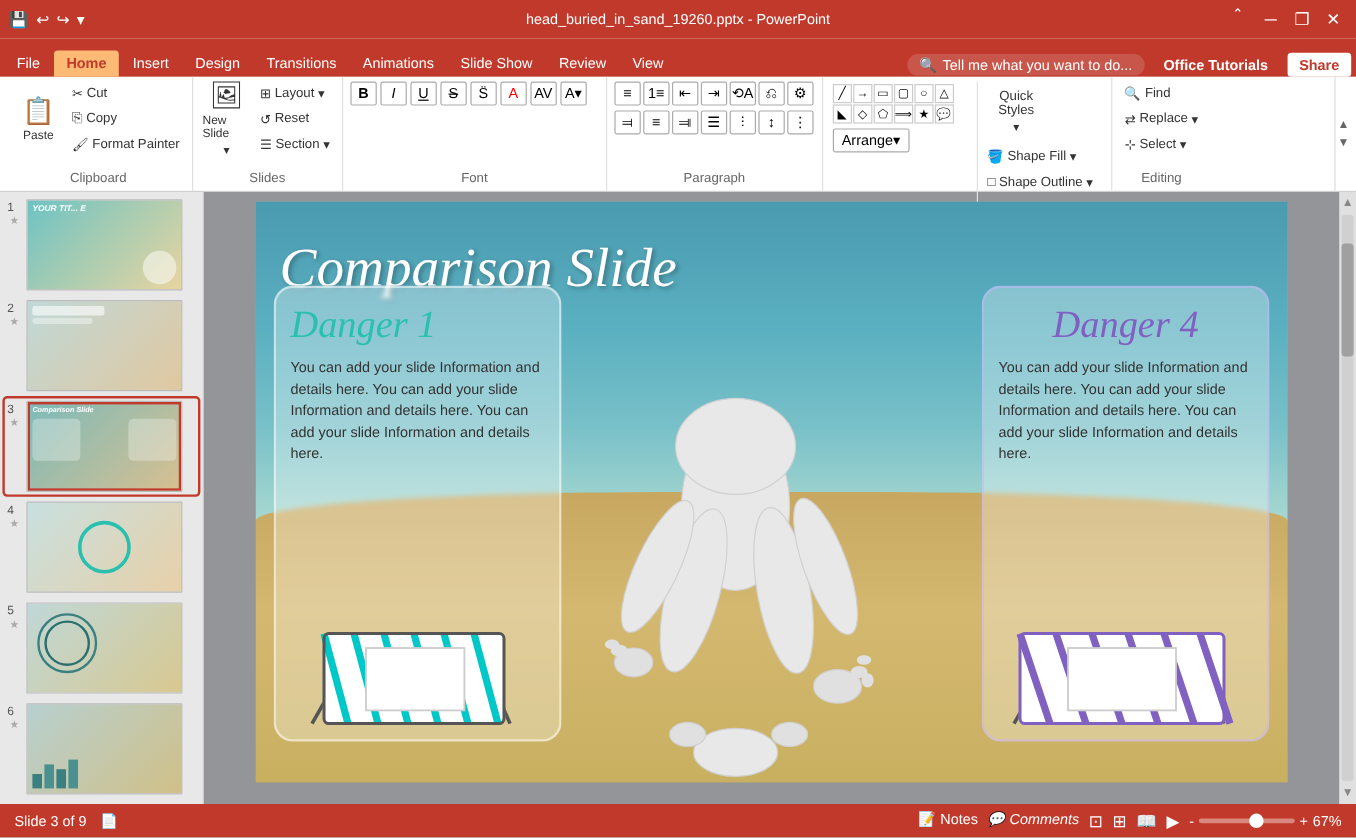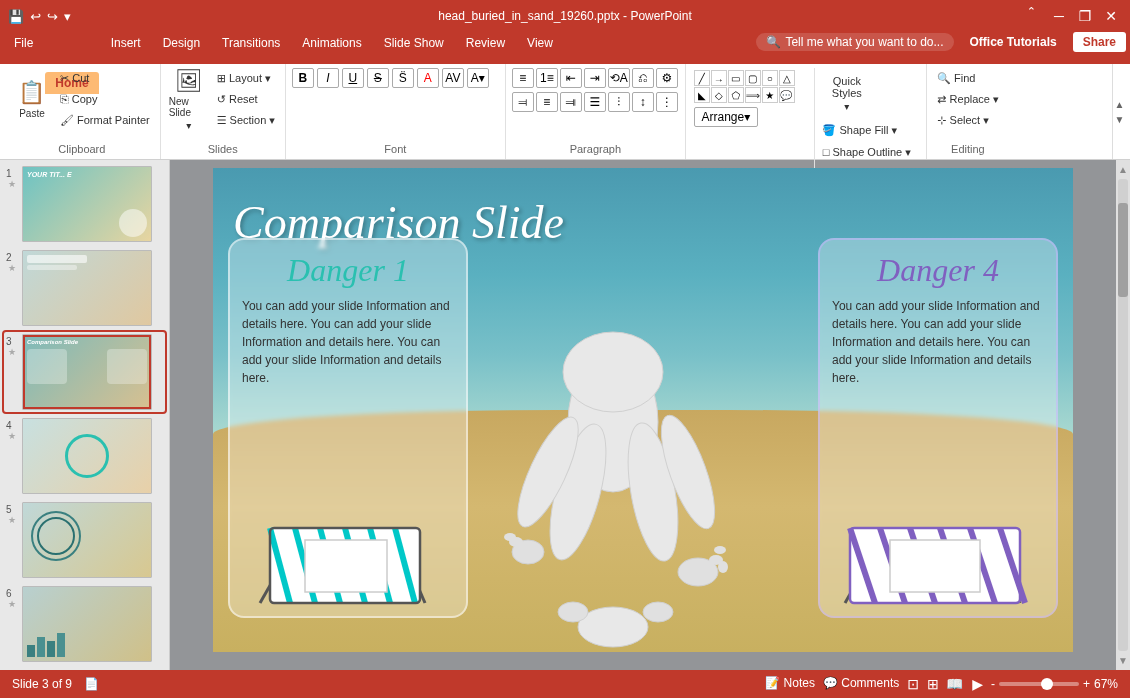--- a/index.html
+++ b/index.html
@@ -20,21 +20,21 @@
     #titlebar .win-controls { display: flex; gap: 4px; }
     #titlebar .win-btn { width: 22px; height: 22px; display: flex; align-items: center; justify-content: center; font-size: 14px; color: white; cursor: pointer; border-radius: 2px; }
     #titlebar .left-icons { display: flex; align-items: center; gap: 6px; }
     #titlebar .left-icons span { font-size: 13px; cursor: pointer; }
 
     
     #menubar {
       height: 32px;
       background: #c0392b;
       display: flex;
-      align-items: flex-start;
+      align-items: flex-end;
       padding: 0 4px;
       gap: 2px;
     }
     #menubar .menu-item {
       padding: 4px 10px;
       color: white;
       font-size: 12px;
       cursor: pointer;
       border-radius: 3px;
     }
@@ -205,21 +205,21 @@
     }
     .danger-1 { top: 70px; left: 15px; height: 380px; border: 2px solid rgba(255,255,255,0.5); }
     .danger-2 { top: 70px; right: 15px; height: 380px; border: 2px solid rgba(200,180,255,0.5); }
 
     .danger-title-1 {
       font-size: 32px;
       font-family: Georgia, 'Times New Roman', serif;
       color: #2ac0b0;
       font-style: italic;
       margin-bottom: 8px;
-      text-align: center;
+      text-align: left;
     }
     .danger-title-2 {
       font-size: 32px;
       font-family: Georgia, 'Times New Roman', serif;
       color: #8060c0;
       font-style: italic;
       margin-bottom: 8px;
       text-align: center;
     }
 
@@ -651,21 +651,21 @@
 </div>
 
 <div id="statusbar">
   <span>Slide 3 of 9</span>
   <span>📄</span>
   <div class="right-items">
     <span style="cursor:pointer;">
       <span>📝</span>
       <span>Notes</span>
     </span>
-    <span style="cursor:pointer;">
+    <span style="cursor:pointer;font-style:italic;">
       <span>💬</span>
       <span>Comments</span>
     </span>
     <span style="font-size:14px;cursor:pointer;">⊡</span>
     <span style="font-size:14px;cursor:pointer;">⊞</span>
     <span style="font-size:14px;cursor:pointer;">📖</span>
     <span style="font-size:14px;cursor:pointer;">▶</span>
     <div class="zoom-control">
       <span style="cursor:pointer;">-</span>
       <div class="zoom-slider">

